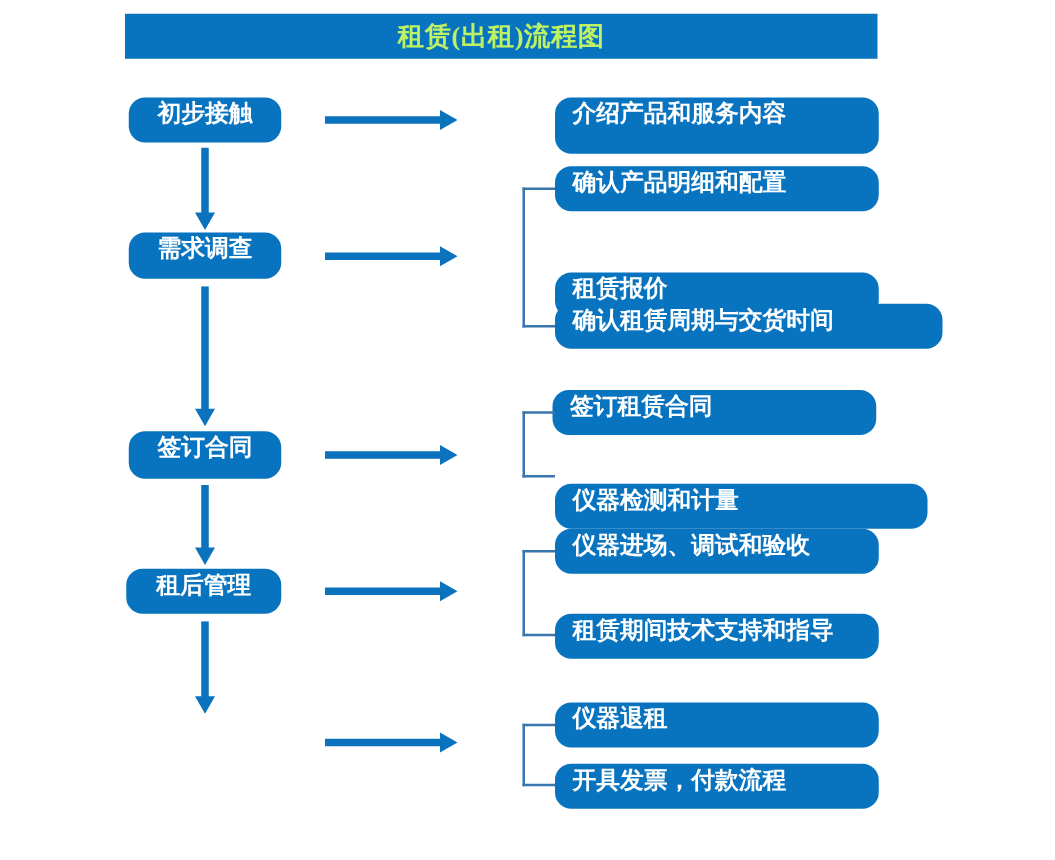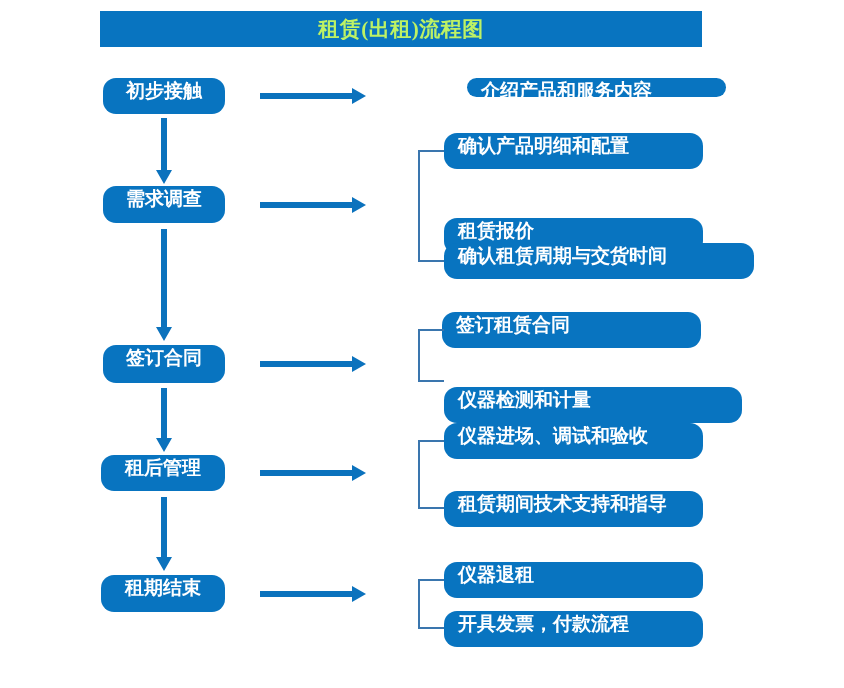--- a/index.html
+++ b/index.html
@@ -84,25 +84,22 @@
   </div>
 
   <div class="node-box node-left" style="left:103px; top:186px; width:122px; height:37px;">
     <span>需求调查</span>
   </div>
 
   <div class="node-box node-left" style="left:101px; top:455px; width:124px; height:36px;">
     <span>租后管理</span>
   </div>
 
-  <div class="node-box node-left" style="left:101px; top:575px; width:124px; height:37px;">
-    <span>租期结束</span>
-  </div>
 
-  <div class="node-box node-right" style="left:467px; top:78px; width:259px; height:19px;">
+  <div class="node-box node-right" style="left:444px; top:78px; width:259px; height:45px;">
     <span>介绍产品和服务内容</span>
   </div>
 
   <div class="node-box node-right" style="left:444px; top:133px; width:259px; height:36px;">
     <span>确认产品明细和配置</span>
   </div>
 
   <div class="node-box node-right" style="left:444px; top:188px; width:259px; height:36px;margin-top:30px;">
     <span>租赁报价</span>
   </div>

